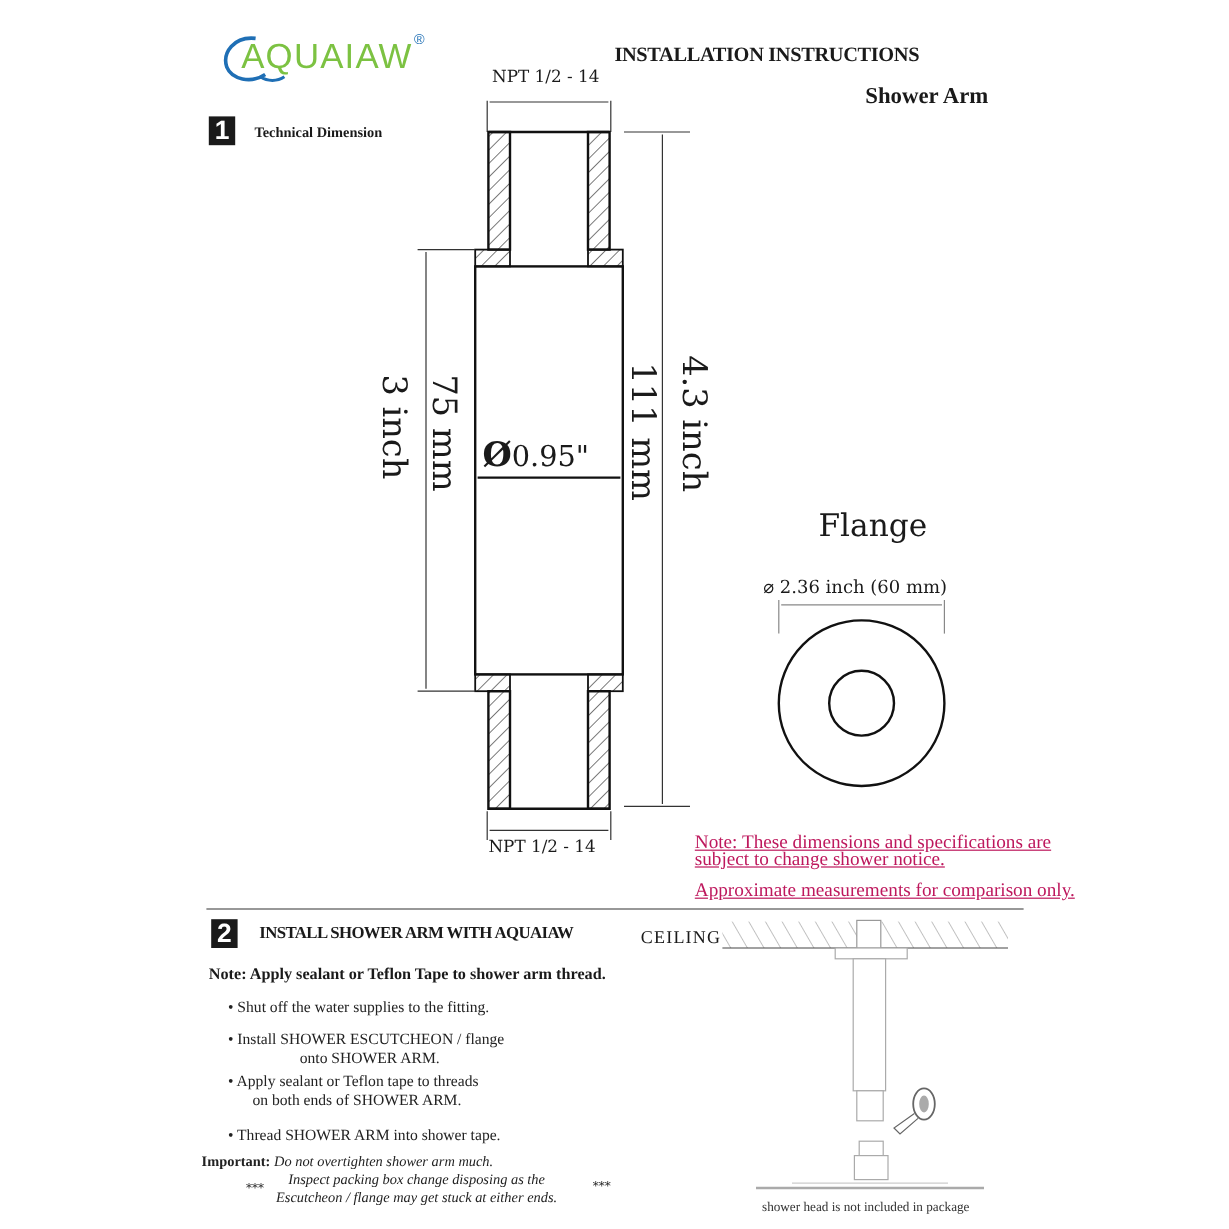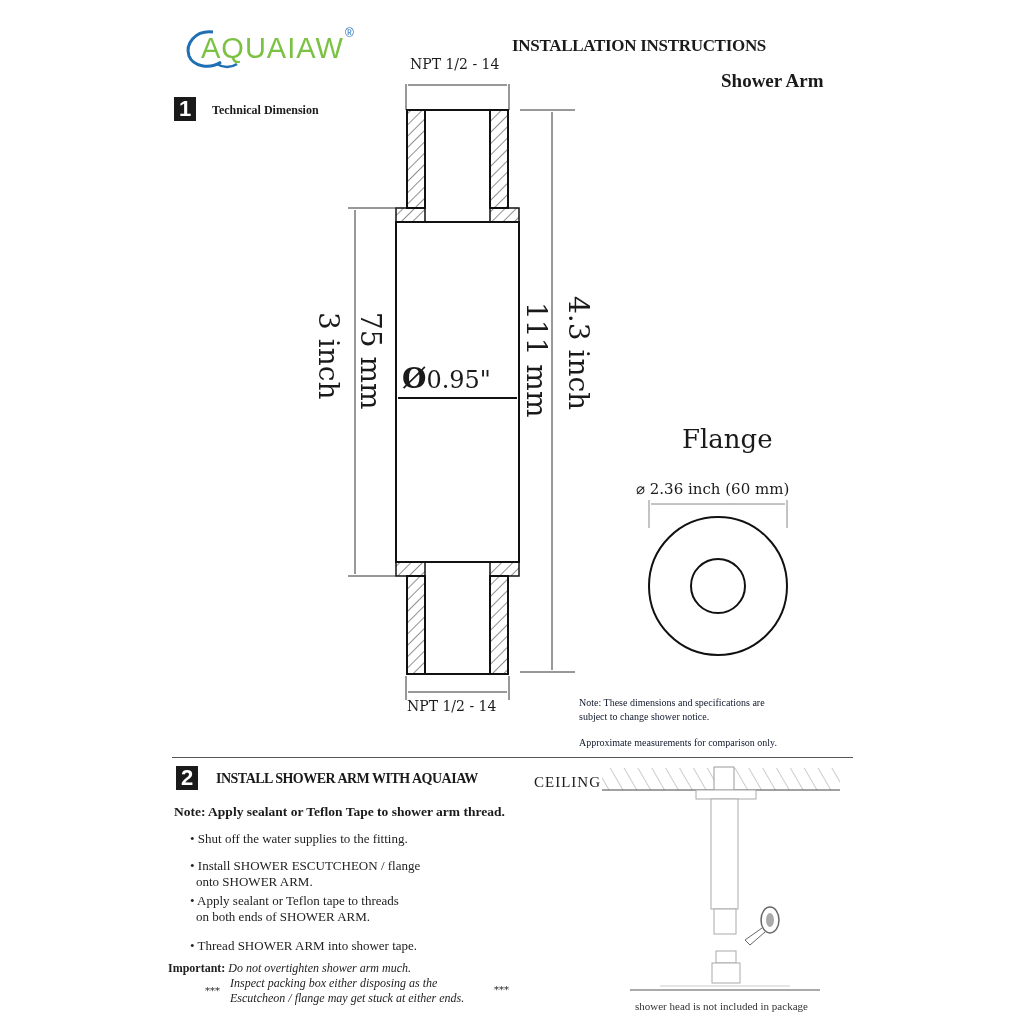--- a/index.html
+++ b/index.html
@@ -11,22 +11,22 @@
                font-weight: normal; font-size: 29px; letter-spacing: 1px; color: #7cc242; }
   .logo-reg { position: absolute; left: 162px; top: 0px; font-family: "Liberation Sans", sans-serif;
               font-size: 12px; color: #1f6fb5; }
   .hdr-title { left: 512px; top: 36px; font-family: "Liberation Serif", serif; font-weight: bold;
                font-size: 17px; letter-spacing: -0.3px; }
   .hdr-sub { left: 673px; top: 70px; font-family: "Liberation Serif", serif; font-weight: bold; font-size: 19px; margin-left: 48px; }
   .sec-num { width: 22px; height: 24px; background: #1a1a1a; color: #fff; font-family: "Liberation Sans", sans-serif;
              font-weight: bold; font-size: 22px; line-height: 24px; text-align: center; }
   .sec-title { font-family: "Liberation Serif", serif; font-weight: bold; font-size: 12px; }
   .dim { font-family: "DejaVu Serif", serif; }
-  .note { font-family: "Liberation Serif", serif; font-size: 10px; line-height: 14px; color: #0f172a; }
-  .step { font-family: "Liberation Serif", serif; font-size: 13px; line-height: 16px; color: #222; }
+  .note { font-family: "Liberation Serif", serif; font-size: 16px; line-height: 14px; color: #be185d; text-decoration: underline; }
+  .step { font-family: "Liberation Serif", serif; font-size: 13px; line-height: 16px; color: #222; text-align: center; }
   .divider { left: 172px; top: 757px; width: 681px; height: 1px; background: #555; }
   .vert { writing-mode: vertical-rl; white-space: nowrap; }
 </style>
 </head>
 <body>
 
 <div class="abs logo">
   <svg width="60" height="46" style="position:absolute;left:0;top:0">
     <path d="M30 6 C12 4 2 18 6 30 C10 40 26 44 38 36" fill="none" stroke="#1f6fb5" stroke-width="3"></path>
     <path d="M34 38 C40 42 48 42 54 38" fill="none" stroke="#1f6fb5" stroke-width="2.5"></path>
@@ -123,21 +123,21 @@
   <div>• Apply sealant or Teflon tape to threads</div>
   <div style="padding-left:6px;">on both ends of SHOWER ARM.</div>
 </div>
 <div class="abs step" style="left:190px;top:938px;">• Thread SHOWER ARM into shower tape.</div>
 
 <div class="abs step" style="left:168px;top:961px;font-size:12px;line-height:15px;">
   <span style="font-weight:bold;">Important:</span>
   <span style="font-style:italic;">Do not overtighten shower arm much.</span>
 </div>
 <div class="abs step" style="left:230px;top:976px;font-size:12px;line-height:15px;font-style:italic;">
-  <div>Inspect packing box either disposing as the</div>
+  <div>Inspect packing box change disposing as the</div>
   <div>Escutcheon / flange may get stuck at either ends.</div>
 </div>
 <div class="abs" style="left:205px;top:985px;font-size:10px;">***</div>
 <div class="abs" style="left:494px;top:984px;font-size:10px;">***</div>
 
 <div class="abs" style="left:534px;top:774px;font-family:'Liberation Serif',serif;font-size:15px;letter-spacing:1px;">CEILING</div>
 <svg class="abs" style="left:0;top:0" width="1024" height="1024">
   <defs>
     <pattern id="ceilhatch" width="12" height="12" patternUnits="userSpaceOnUse" patternTransform="rotate(-30)">
       <line x1="0" y1="0" x2="0" y2="12" stroke="#999" stroke-width="1"></line>

